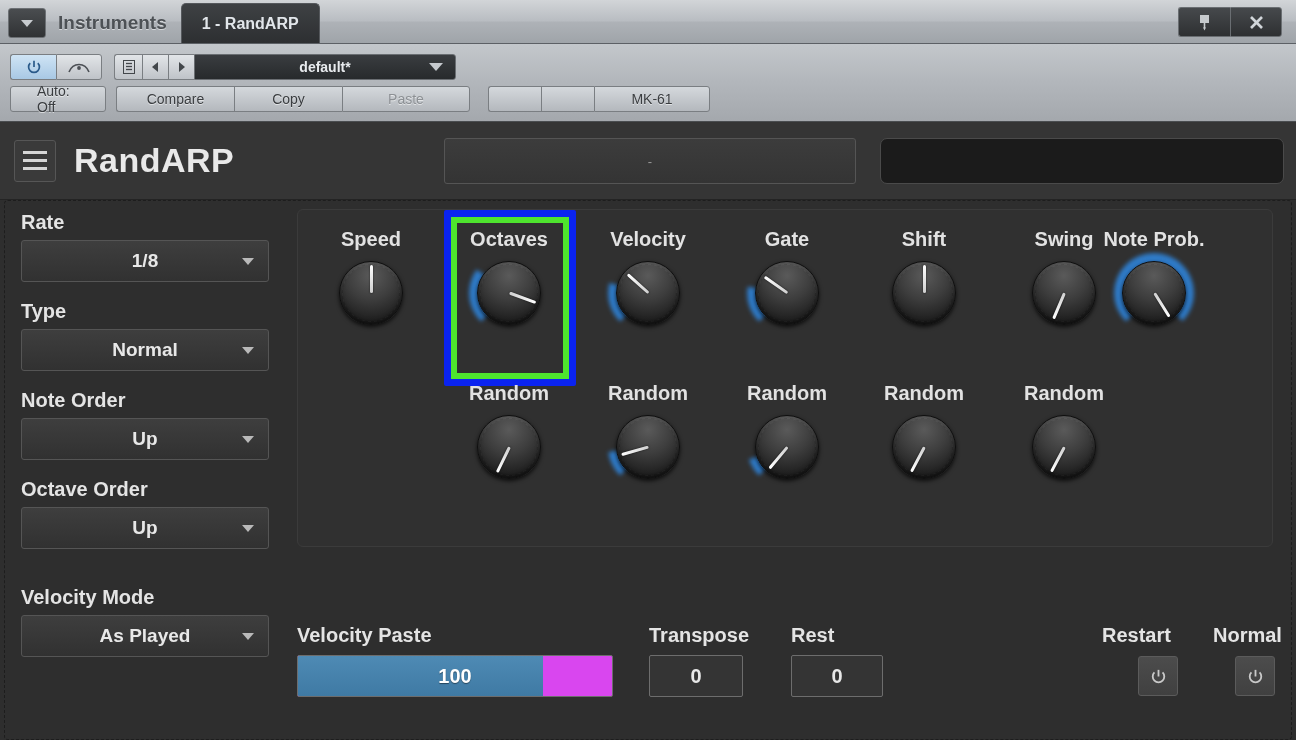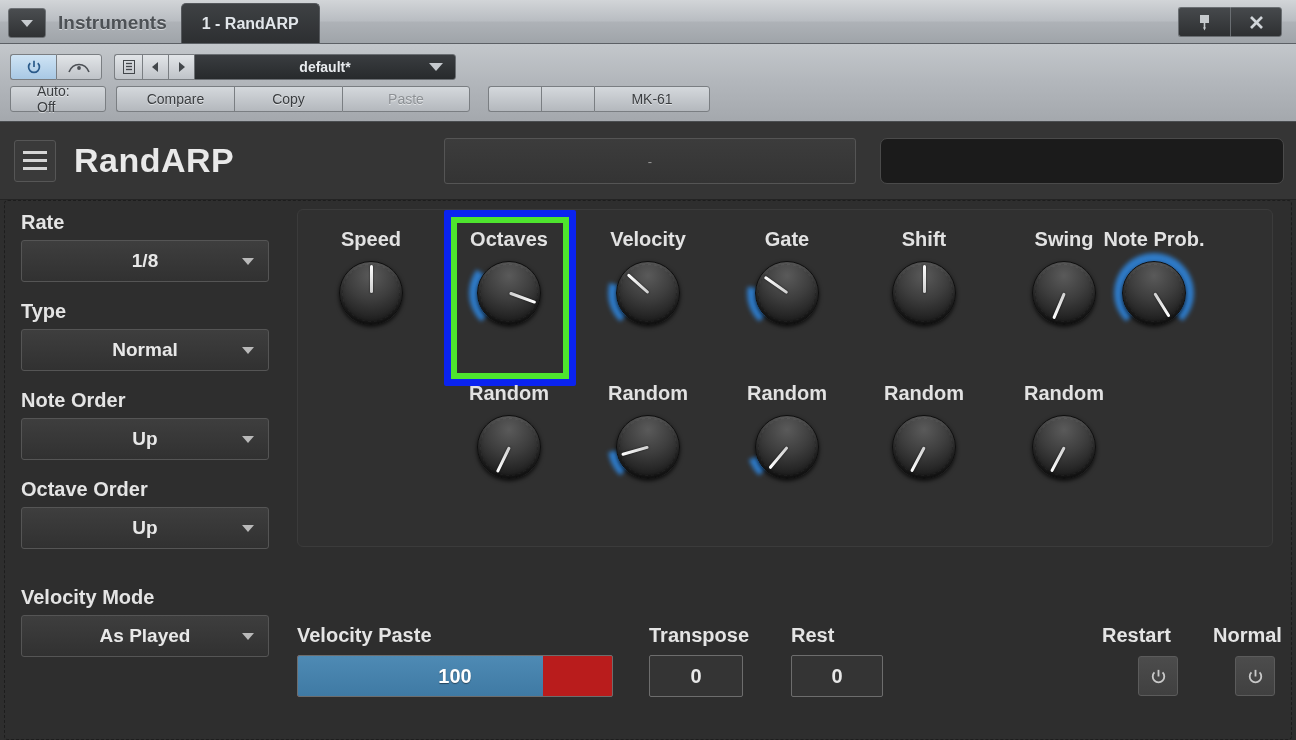--- a/index.html
+++ b/index.html
@@ -214,21 +214,21 @@
     border: 6px solid #4ee42e;
     pointer-events: none;
   }
 
   
   .bot-label {
     position: absolute; font-size: 20px; font-weight: bold; color: #e4e4e4;
   }
   .slider {
     position: absolute; height: 42px;
-    background: #b91c1c; border: 1px solid #6d6d6d; border-radius: 2px;
+    background: #d946ef; border: 1px solid #6d6d6d; border-radius: 2px;
     overflow: hidden;
   }
   .slider-fill {
     position: absolute; left: 0; top: 0; bottom: 0;
     background: linear-gradient(to bottom, #4e8ab4, #3f7aa4);
   }
   .slider-val {
     position: absolute; inset: 0;
     display: flex; align-items: center; justify-content: center;
     color: #ffffff; font-size: 20px; font-weight: bold;

